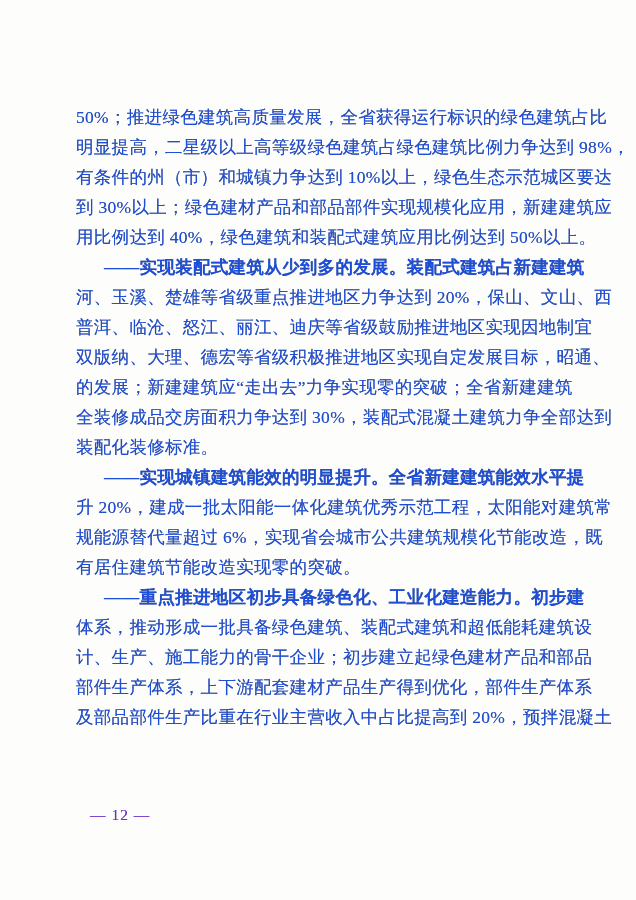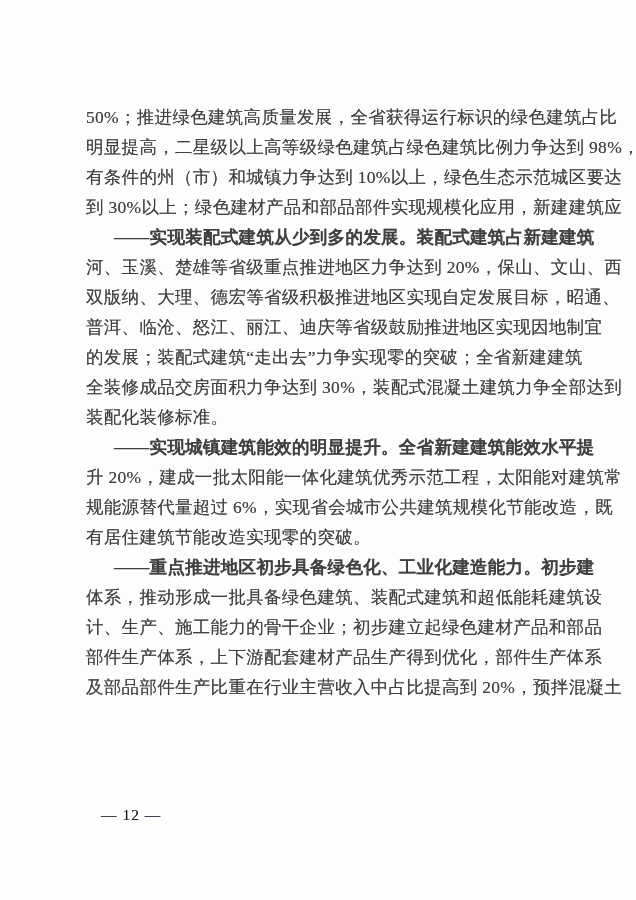--- a/index.html
+++ b/index.html
@@ -16,24 +16,24 @@
   }
   .page {
     position: absolute;
     left: 0; top: 0;
     width: 636px;
     height: 900px;
     background: #fdfdfc;
   }
   .textblock {
     position: absolute;
-    left: 86px;
+    left: 76px;
     top: 102px;
     width: 478px;
-    color: #404040;
+    color: #1d4ed8;
   }
   .para {
     margin: 0;
     padding: 0;
   }
   .line {
     height: 30px;
     line-height: 30px;
     font-size: 17.5px;
     letter-spacing: 0.3px;
@@ -45,50 +45,51 @@
   .line.indent {
     text-indent: 28px;
     font-weight: bold;
   }
   .line.short {
     text-align: left;
     text-align-last: left;
   }
   .footer {
     position: absolute;
-    left: 101px;
+    left: 90px;
     top: 804px;
     height: 22px;
     line-height: 22px;
     font-size: 15.5px;
-    color: #0f172a;
+    color: #6d28d9;
     letter-spacing: 1px;
     text-shadow: 0 0 0.5px rgba(40,40,40,0.5);
   }
 </style>
 </head>
 <body>
 
 <div class="page">
 
   <div class="textblock">
 
     <div class="para">
       <div class="line">50%；推进绿色建筑高质量发展，全省获得运行标识的绿色建筑占比</div>
       <div class="line">明显提高，二星级以上高等级绿色建筑占绿色建筑比例力争达到 98%，</div>
       <div class="line">有条件的州（市）和城镇力争达到 10%以上，绿色生态示范城区要达</div>
       <div class="line">到 30%以上；绿色建材产品和部品部件实现规模化应用，新建建筑应</div>
+      <div class="line">用比例达到 40%，绿色建筑和装配式建筑应用比例达到 50%以上。</div>
     </div>
 
     <div class="para">
       <div class="line indent">——实现装配式建筑从少到多的发展。装配式建筑占新建建筑</div>
       <div class="line">河、玉溪、楚雄等省级重点推进地区力争达到 20%，保山、文山、西</div>
+      <div class="line">普洱、临沧、怒江、丽江、迪庆等省级鼓励推进地区实现因地制宜</div>
       <div class="line">双版纳、大理、德宏等省级积极推进地区实现自定发展目标，昭通、</div>
-      <div class="line">普洱、临沧、怒江、丽江、迪庆等省级鼓励推进地区实现因地制宜</div>
-      <div class="line">的发展；装配式建筑“走出去”力争实现零的突破；全省新建建筑</div>
+      <div class="line">的发展；新建建筑应“走出去”力争实现零的突破；全省新建建筑</div>
       <div class="line">全装修成品交房面积力争达到 30%，装配式混凝土建筑力争全部达到</div>
       <div class="line short">装配化装修标准。</div>
     </div>
 
     <div class="para">
       <div class="line indent">——实现城镇建筑能效的明显提升。全省新建建筑能效水平提</div>
       <div class="line">升 20%，建成一批太阳能一体化建筑优秀示范工程，太阳能对建筑常</div>
       <div class="line">规能源替代量超过 6%，实现省会城市公共建筑规模化节能改造，既</div>
       <div class="line short">有居住建筑节能改造实现零的突破。</div>
     </div>

